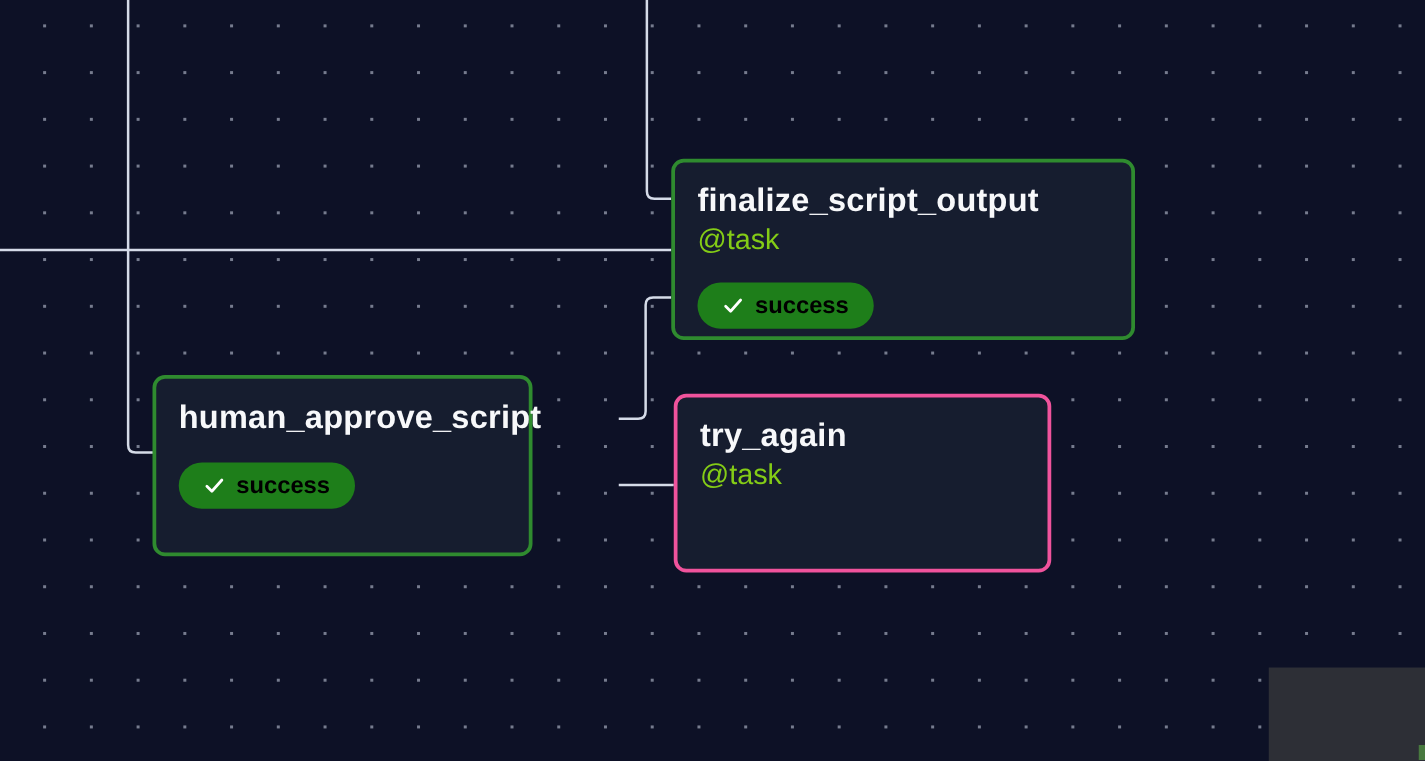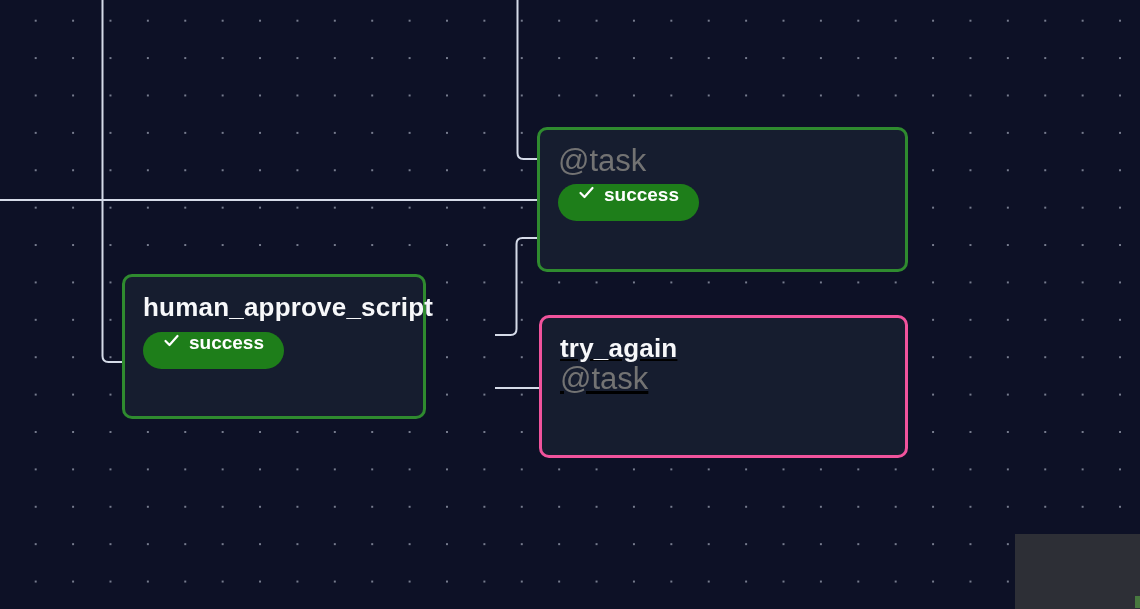--- a/index.html
+++ b/index.html
@@ -27,35 +27,36 @@
   .task-node.skipped{border:3px solid #f0539c;}
   .node-title{
     color:#f7f8fa;
     font-size:26px;
     font-weight:700;
     letter-spacing:0.2px;
     line-height:30px;
     white-space:nowrap;
   }
   .node-operator{
-    color:#737373;
-    font-size:31px;
+    color:#84cc16;
+    font-size:23px;
     font-weight:400;
     line-height:26px;
     margin-top:3px;
     white-space:nowrap;
   }
   .state-badge{
     display:inline-flex;
+    align-items:center;
     gap:9px;
-    margin-top:10px;
+    margin-top:22px;
     height:37px;
     padding:0 20px;
     border-radius:999px;
-    color:#ffffff;
+    color:#000000;
     font-size:19px;
     font-weight:600;
   }
   .state-badge.success{background:#1e7e1a;}
   .state-badge.skipped{background:#ee2e6e;}
   .badge-icon{display:inline-flex;}
   #minimap{
     position:absolute;
     left:1015px;top:534px;
     width:125px;height:75px;
@@ -76,44 +77,45 @@
 
   <svg id="edge-layer" xmlns="http://www.w3.org/2000/svg" width="1140" height="609" viewBox="0 0 1140 609">
     <path d="M102.5 0 V356 Q102.5 362 108.5 362 H123"></path>
     <path d="M0 200 H537"></path>
     <path d="M517.5 0 V153 Q517.5 159 523.5 159 H537"></path>
     <path d="M495 335 H510.5 Q516.5 335 516.5 329 V244 Q516.5 238 522.5 238 H537"></path>
     <path d="M495 388 H539"></path>
   </svg>
 
   <div class="task-node success" style="left:537px;top:127px;width:371px;height:145px;">
+    <div class="node-title">finalize_script_output</div>
     <div class="node-operator">@task</div>
     <div class="state-badge success">
       <span class="badge-icon">
         <svg width="17" height="17" viewBox="0 0 17 17">
             <polyline points="2.5,9 6.5,13 14.5,4" stroke="#ffffff" stroke-width="2.2" fill="none" stroke-linecap="round" stroke-linejoin="round"></polyline>
           </svg>
       </span>
       <span>success</span>
     </div>
   </div>
 
-  <div class="task-node success" style="left:122px;top:274px;width:304px;height:145px;">
+  <div class="task-node success" style="left:122px;top:300px;width:304px;height:145px;">
     <div class="node-title">human_approve_script</div>
     <div class="state-badge success">
       <span class="badge-icon">
         <svg width="17" height="17" viewBox="0 0 17 17">
             <polyline points="2.5,9 6.5,13 14.5,4" stroke="#ffffff" stroke-width="2.2" fill="none" stroke-linecap="round" stroke-linejoin="round"></polyline>
           </svg>
       </span>
       <span>success</span>
     </div>
   </div>
 
-  <div class="task-node skipped" style="left:539px;top:315px;width:369px;height:143px;text-decoration:underline;">
+  <div class="task-node skipped" style="left:539px;top:315px;width:302px;height:143px;">
     <div class="node-title">try_again</div>
     <div class="node-operator">@task</div>
   </div>
 
   <div id="minimap">
     <div class="mini-node"></div>
   </div>
 
 </div>
 

